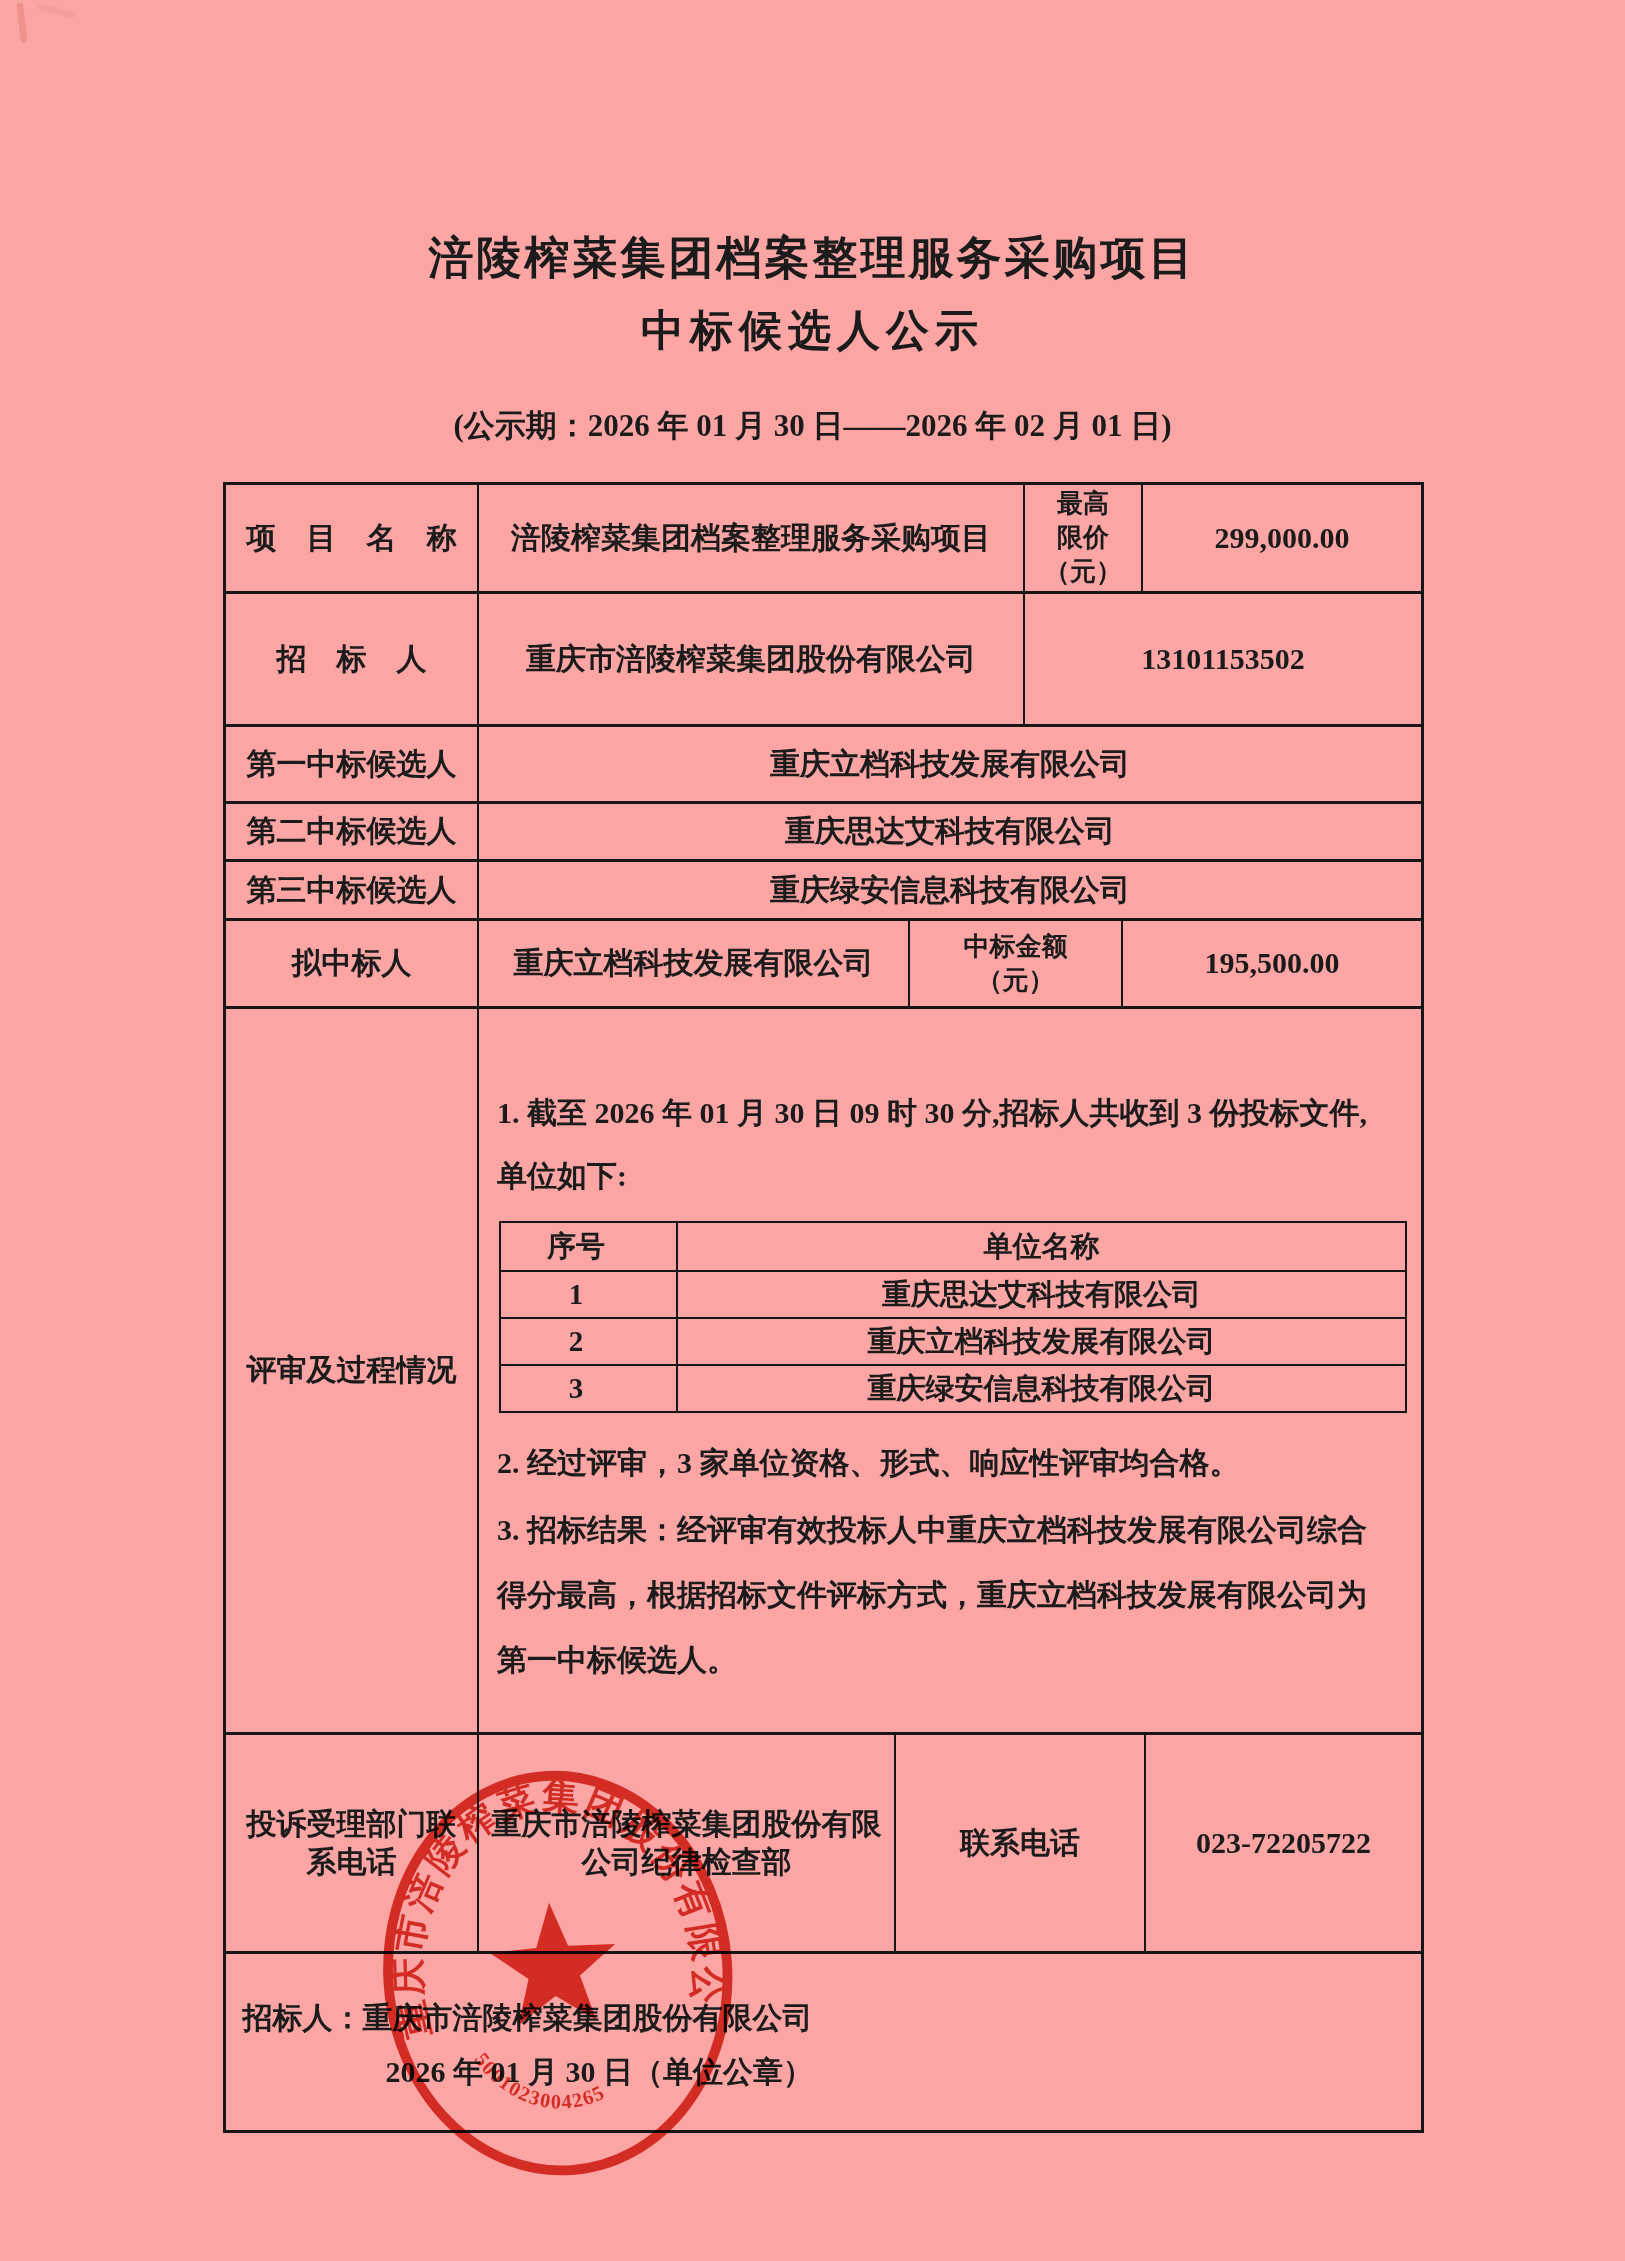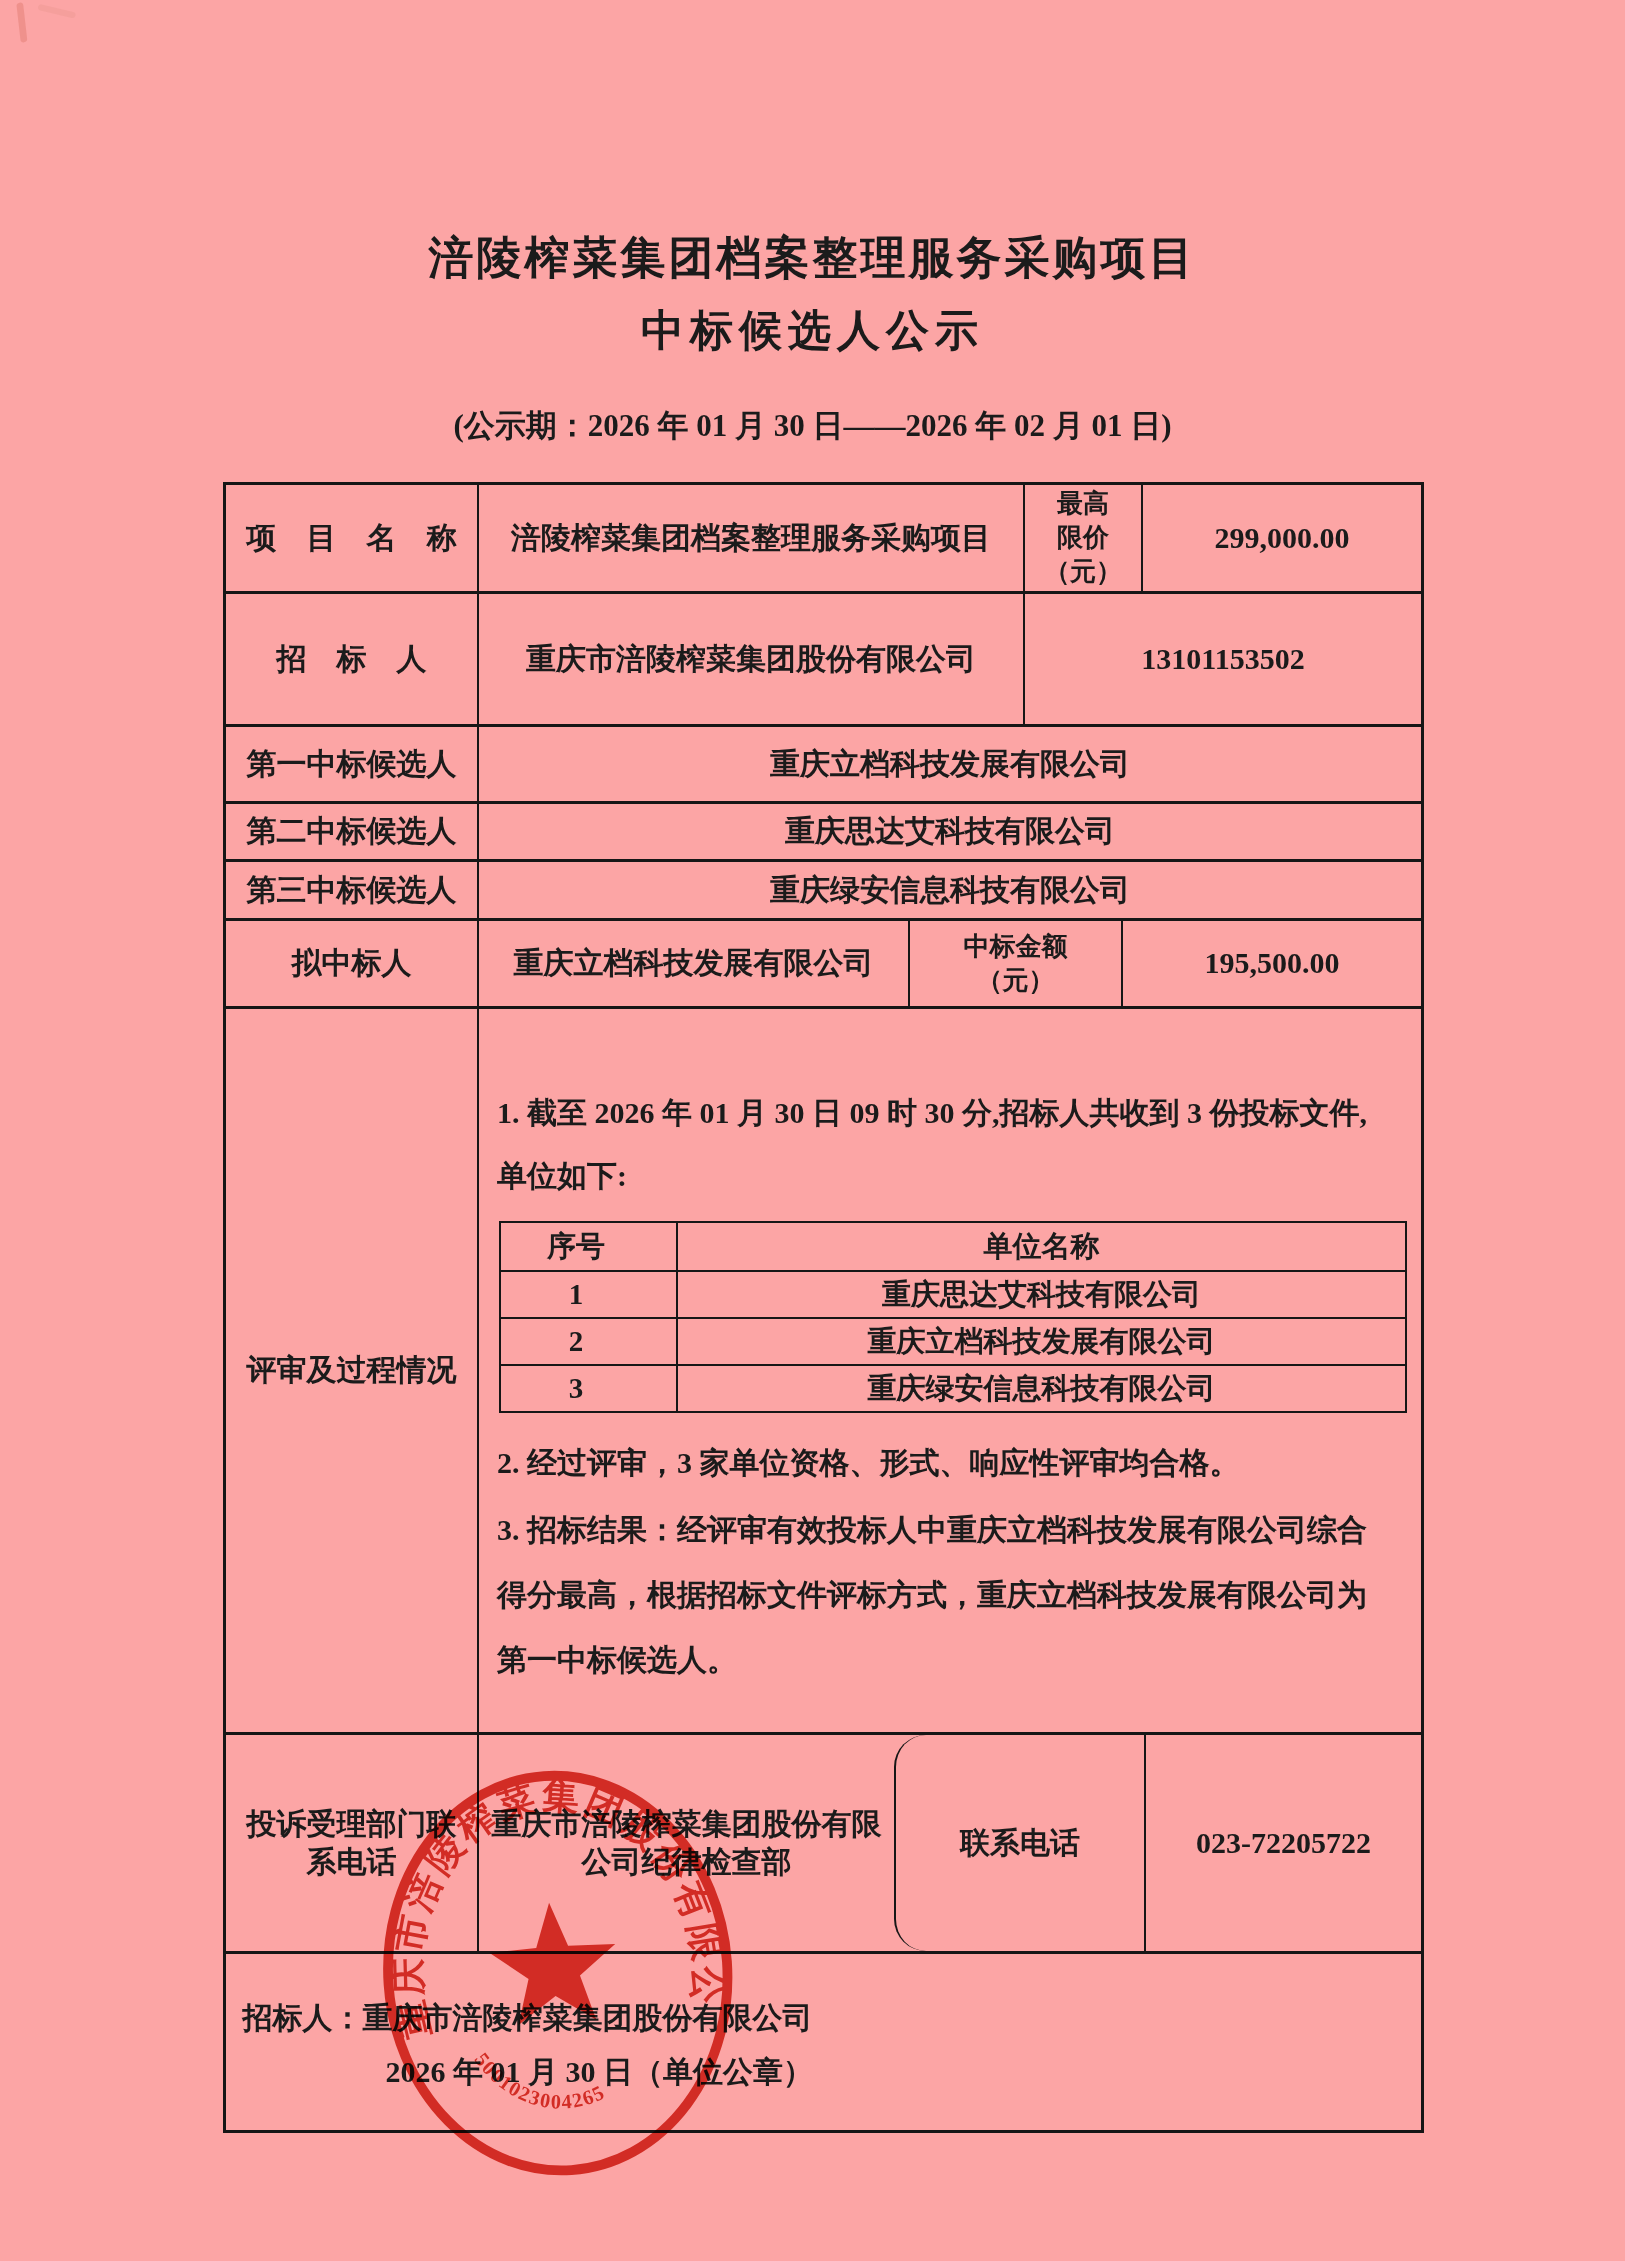--- a/index.html
+++ b/index.html
@@ -139,21 +139,21 @@
           <div>3. 招标结果：经评审有效投标人中重庆立档科技发展有限公司综合</div>
           <div>得分最高，根据招标文件评标方式，重庆立档科技发展有限公司为</div>
           <div>第一中标候选人。</div>
         </div>
       </div>
     </div>
 
     <div class="trow" style="height:219px;">
       <div class="tcell" style="flex:0 0 251px;padding:0 9px;">投诉受理部门联系电话</div>
       <div class="tcell" style="flex:0 0 417px;padding:0 10.6px;font-size:30px;">重庆市涪陵榨菜集团股份有限公司纪律检查部</div>
-      <div class="tcell" style="flex:0 0 250px;border-radius:32px;">联系电话</div>
+      <div class="tcell" style="flex:0 0 250px;">联系电话</div>
       <div class="tcell" style="flex:1 1 auto;">023-72205722</div>
     </div>
 
     <div class="trow" style="flex:1 1 auto;">
       <div class="tcell footer-cell" style="flex:1 1 auto;">
         <div class="footer-line">招标人：重庆市涪陵榨菜集团股份有限公司</div>
         <div class="footer-line indent">2026 年 01 月 30 日（单位公章）</div>
       </div>
     </div>
 

